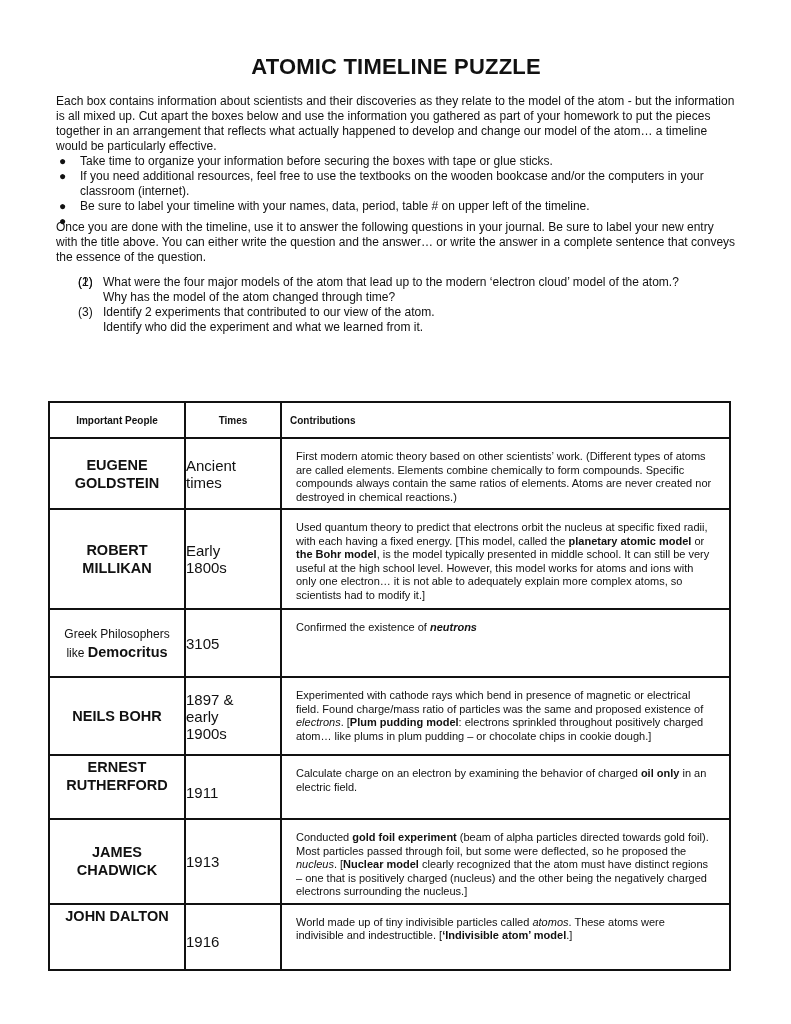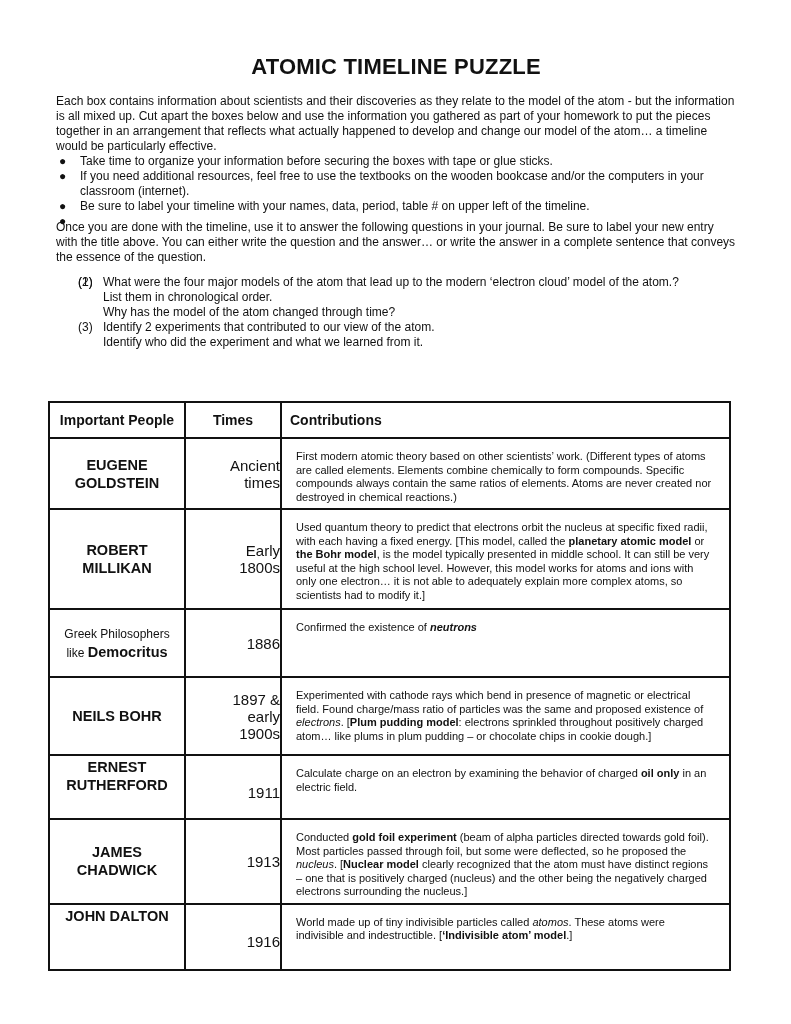--- a/index.html
+++ b/index.html
@@ -9,26 +9,26 @@
   .intro { margin-top: 14px; font-size: 12px; line-height: 15px; }
   .bullets { list-style: none; margin: 0; padding: 0; font-size: 12px; line-height: 15px; }
   .bullets li { position: relative; padding-left: 24px; }
   .bullets li .dot { position: absolute; left: 3px; top: 0; }
   .para2 { margin-top: 6px; font-size: 12px; line-height: 15px; }
   .questions { list-style: none; margin: 6px 0 0 0; padding: 0; font-size: 12px; line-height: 15px; }
   .questions li { position: relative; padding-left: 47px; }
   .questions li .num { position: absolute; left: 22px; top: 0; }
   table { position: absolute; left: 48px; top: 401px; border-collapse: collapse; width: 683px; }
   td, th { border: 2.5px solid #111; padding: 0; vertical-align: middle; }
-  th { height: 34px; font-size: 14px; font-weight: bold; }
+  th { height: 34px; font-size: 10px; font-weight: bold; }
   th.people { width: 134px; text-align: center; }
   th.times { width: 94px; text-align: center; }
   th.contrib { text-align: left; padding-left: 8px; }
   td.person { text-align: center; font-weight: bold; font-size: 14.5px; line-height: 18px; }
-  td.time { text-align: right; font-size: 15px; line-height: 17px; }
+  td.time { text-align: left; font-size: 15px; line-height: 17px; }
   td.contrib { vertical-align: top; font-size: 11px; line-height: 13.5px; padding: 11px 14px 4px 14px; }
   .small { font-weight: normal; font-size: 12px; }
   .big { font-weight: bold; font-size: 14.5px; }
 </style>
 </head>
 <body>
 
 <div class="page">
   <h1>ATOMIC TIMELINE PUZZLE</h1>
   <p class="intro" style="margin-bottom:0">Each box contains information about scientists and their discoveries as they relate to the model of the atom - but the information is all mixed up. Cut apart the boxes below and use the information you gathered as part of your homework to put the pieces together in an arrangement that reflects what actually happened to develop and change our model of the atom… a timeline would be particularly effective.</p>
@@ -39,21 +39,20 @@
     <li><span class="dot">●</span></li>
   </ul>
   <p class="para2" style="margin-bottom:10px">Once you are done with the timeline, use it to answer the following questions in your journal. Be sure to label your new entry with the title above. You can either write the question and the answer… or write the answer in a complete sentence that conveys the essence of the question.</p>
   <ol class="questions">
     <li>
       <span class="num">(1)</span>
     </li>
     <li>
       <span class="num">(2)</span>
       <div>What were the four major models of the atom that lead up to the modern ‘electron cloud’ model of the atom.?</div>
-      <div>List them in chronological order.</div>
       <div>Why has the model of the atom changed through time?</div>
     </li>
     <li>
       <span class="num">(3)</span>
       <div>Identify 2 experiments that contributed to our view of the atom.</div>
       <div>Identify who did the experiment and what we learned from it.</div>
     </li>
   </ol>
 </div>
 
@@ -87,21 +86,21 @@
           <div>1800s</div>
         </td>
         <td class="contrib"><span>Used quantum theory to predict that electrons orbit the nucleus at specific fixed radii, with each having a fixed energy. [This model, called the </span><span style="font-weight: bold;">planetary atomic model</span><span> or </span><span style="font-weight: bold;">the Bohr model</span><span>, is the model typically presented in middle school. It can still be very useful at the high school level. However, this model works for atoms and ions with only one electron… it is not able to adequately explain more complex atoms, so scientists had to modify it.]</span></td>
       </tr>
       <tr style="height: 68px;">
         <td class="person">
           <div class="small">Greek Philosophers</div>
           <div><span class="small">like </span><span class="big">Democritus</span></div>
         </td>
         <td class="time">
-          <div>1886</div>
+          <div>3105</div>
         </td>
         <td class="contrib"><span>Confirmed the existence of </span><span style="font-weight: bold; font-style: italic;">neutrons</span></td>
       </tr>
       <tr style="height: 78px;">
         <td class="person">
           <div>NEILS BOHR</div>
         </td>
         <td class="time">
           <div>1897 &amp;</div>
           <div>early</div>

